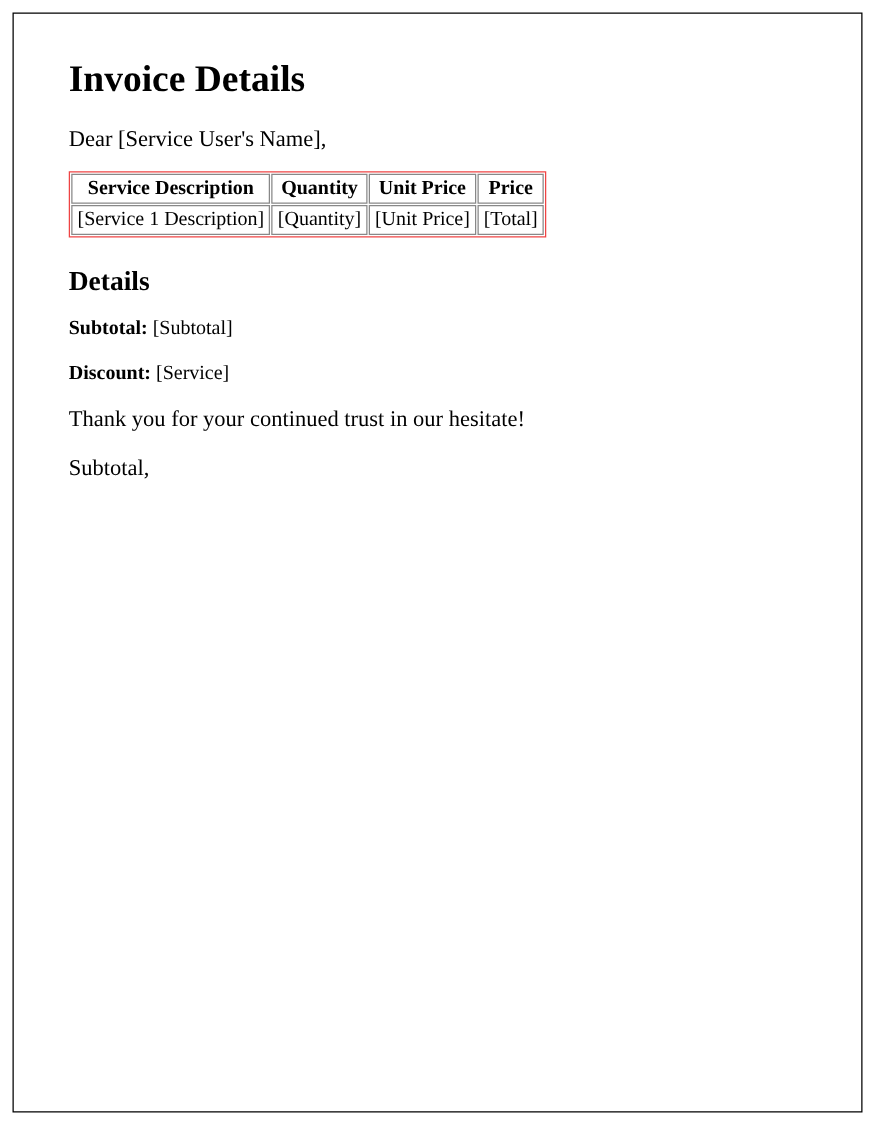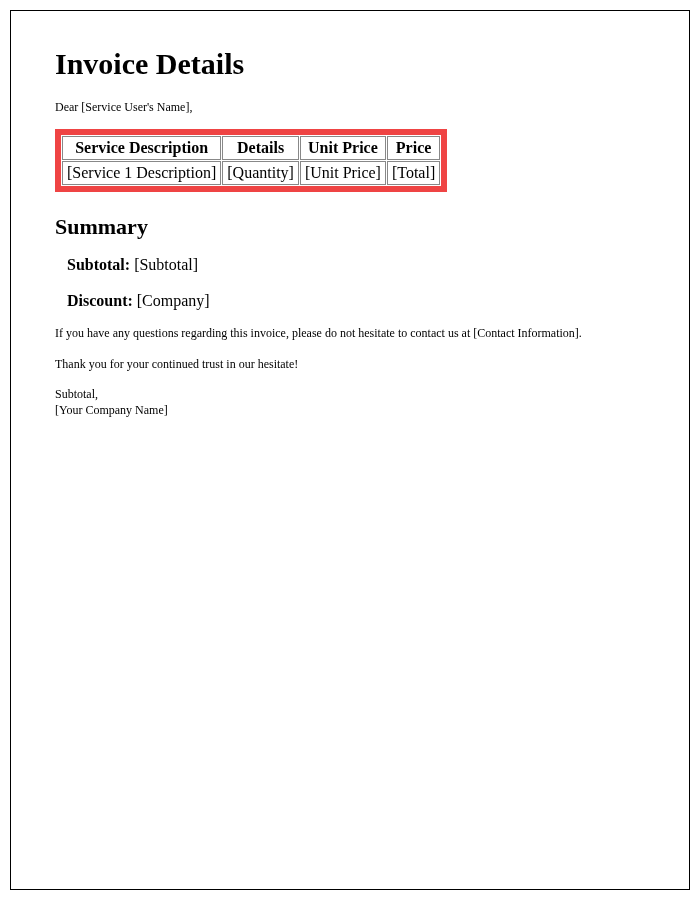--- a/index.html
+++ b/index.html
@@ -14,91 +14,89 @@
       border: 1px solid #000;
       padding: 28px 48px 44px 44px;
       min-height: 880px;
     }
     h1 {
       font-size: 30px;
       font-weight: bold;
       margin: 8px 0 18px 0;
     }
     p {
-      font-size: 12px;
+      font-size: 18px;
       margin: 14px 0;
       line-height: 1.35;
     }
     h2 {
       font-size: 22px;
       font-weight: bold;
       margin: 22px 0 14px 0;
     }
     strong { font-weight: bold; }
     table.outer {
       border-collapse: separate;
       border-spacing: 1px;
-      border: 6px solid #ef4444;
+      border: 1px solid #ef4444;
       margin: 4px 0 10px 0;
     }
     table.outer th, table.outer td {
       border: 1px solid #888;
       padding: 2px 4px;
       font-size: 16px;
       text-align: center;
       white-space: nowrap;
     }
     table.outer th {
       font-weight: bold;
       text-align: center;
     }
-    .summary-line { margin: 14px 12px; font-size: 16px; }
+    .summary-line { margin: 14px 0; font-size: 16px; }
   </style>
 </head>
 <body>
 
 <div class="page">
 
   <h1>Invoice Details</h1>
 
   <p>Dear [Service User's Name],</p>
 
 
   <table class="outer">
     <thead>
       <tr>
         <th>Service Description</th>
-        <th>Details</th>
+        <th>Quantity</th>
         <th>Unit Price</th>
         <th>Price</th>
       </tr>
     </thead>
     <tbody>
       <tr>
         <td>[Service 1 Description]</td>
         <td>[Quantity]</td>
         <td>[Unit Price]</td>
         <td>[Total]</td>
       </tr>
     </tbody>
   </table>
 
-  <h2>Summary</h2>
+  <h2>Details</h2>
 
   <p class="summary-line">
     <strong>Subtotal:</strong><span> [Subtotal]</span>
   </p>
 
   <p class="summary-line">
-    <strong>Discount:</strong><span> [Company]</span>
+    <strong>Discount:</strong><span> [Service]</span>
   </p>
 
 
-  <p>If you have any questions regarding this invoice, please do not hesitate to contact us at [Contact Information].</p>
 
   <p>Thank you for your continued trust in our hesitate!</p>
 
   <p>
     <span>Subtotal,</span><br>
-    <span>[Your Company Name]</span>
   </p>
 
 </div>
 
 </body></html>

